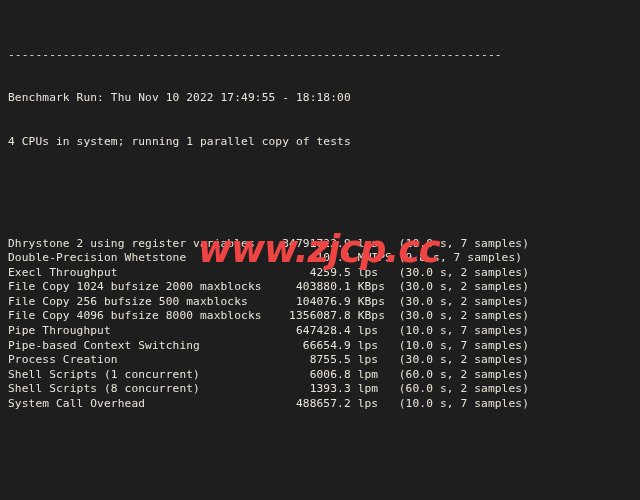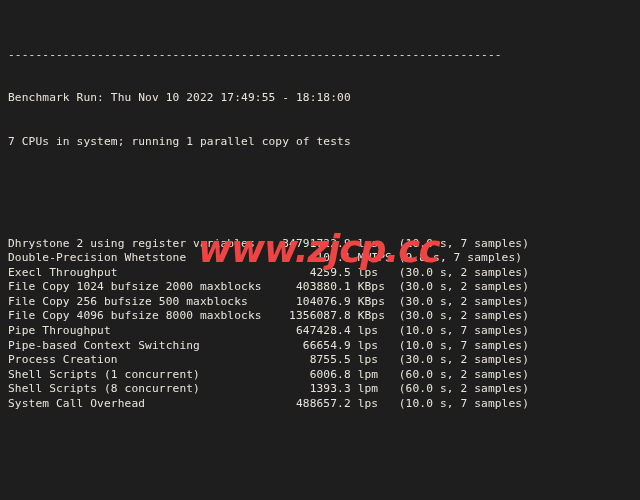--- a/index.html
+++ b/index.html
@@ -47,21 +47,21 @@
     margin-left: 28px;
   }
 </style>
 </head>
 <body>
 
 <div id="terminal">
 
   <div class="line">------------------------------------------------------------------------</div>
   <div class="line">Benchmark Run: Thu Nov 10 2022 17:49:55 - 18:18:00</div>
-  <div class="line">7 CPUs in system; running 1 parallel copy of tests</div>
+  <div class="line">4 CPUs in system; running 1 parallel copy of tests</div>
   <div class="blank"></div>
 
   <div id="results-block"><div class="line">Dhrystone 2 using register variables    34791722.9 lps   (10.0 s, 7 samples)</div><div class="line">Double-Precision Whetstone                  4107.1 MWIPS (9.8 s, 7 samples)</div><div class="line">Execl Throughput                            4259.5 lps   (30.0 s, 2 samples)</div><div class="line">File Copy 1024 bufsize 2000 maxblocks     403880.1 KBps  (30.0 s, 2 samples)</div><div class="line">File Copy 256 bufsize 500 maxblocks       104076.9 KBps  (30.0 s, 2 samples)</div><div class="line">File Copy 4096 bufsize 8000 maxblocks    1356087.8 KBps  (30.0 s, 2 samples)</div><div class="line">Pipe Throughput                           647428.4 lps   (10.0 s, 7 samples)</div><div class="line">Pipe-based Context Switching               66654.9 lps   (10.0 s, 7 samples)</div><div class="line">Process Creation                            8755.5 lps   (30.0 s, 2 samples)</div><div class="line">Shell Scripts (1 concurrent)                6006.8 lpm   (60.0 s, 2 samples)</div><div class="line">Shell Scripts (8 concurrent)                1393.3 lpm   (60.0 s, 2 samples)</div><div class="line">System Call Overhead                      488657.2 lps   (10.0 s, 7 samples)</div></div>
 
   <div class="blank"></div>
 
   
   
 
   

